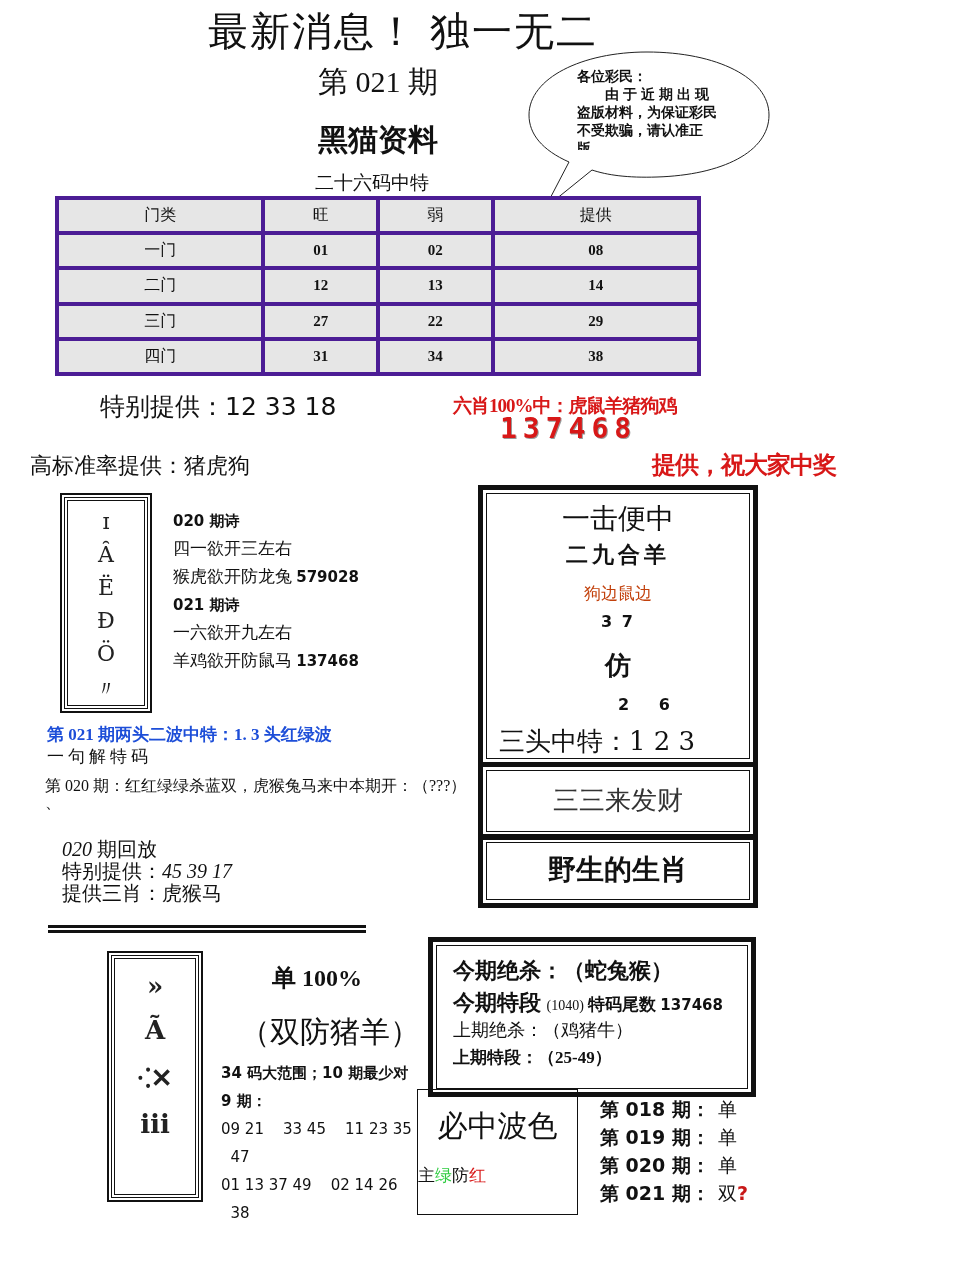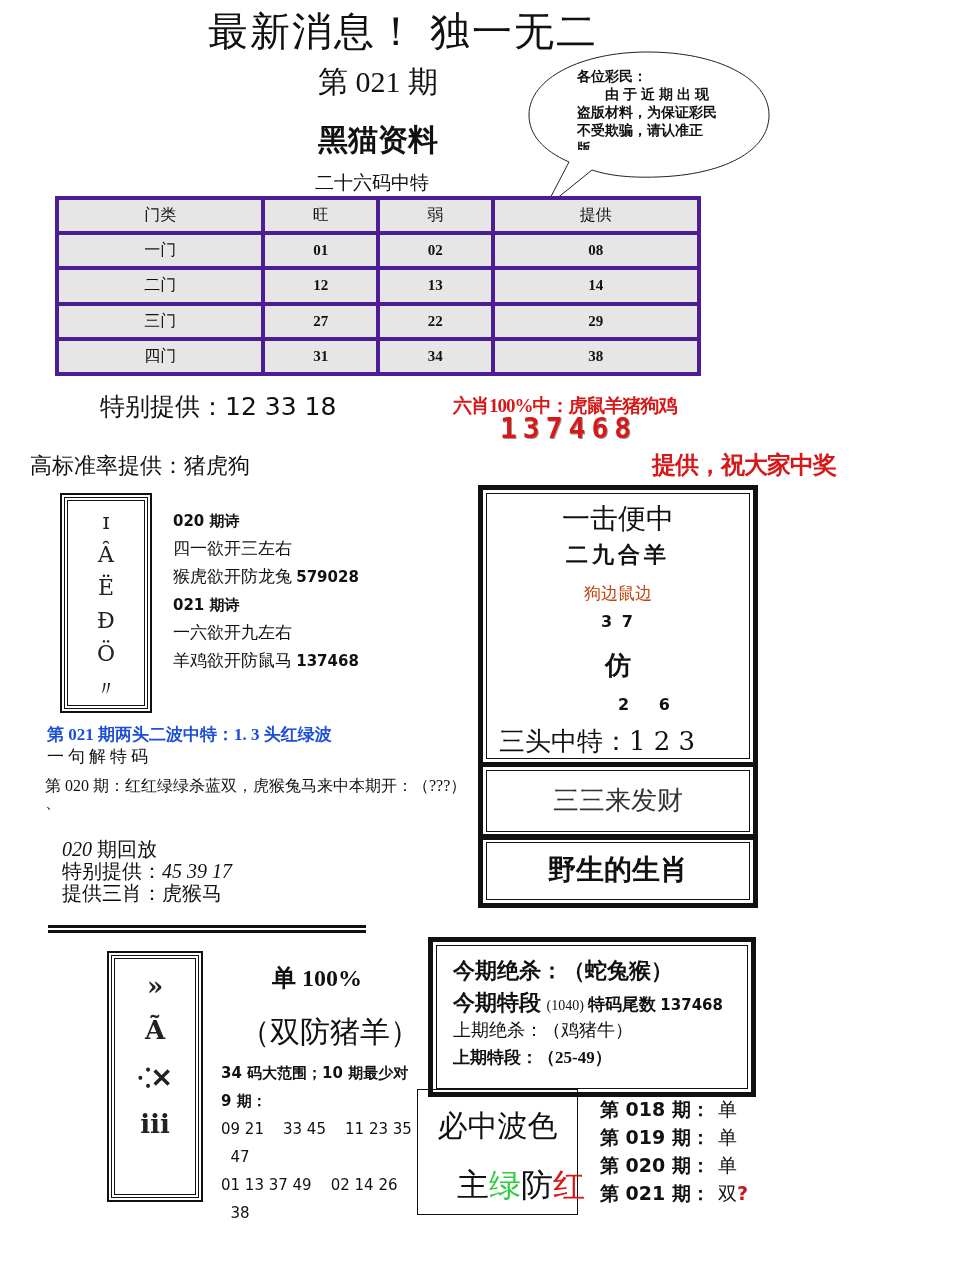--- a/index.html
+++ b/index.html
@@ -60,21 +60,21 @@
   .killbox .k2 small{font-size:14px;font-weight:normal;}
   .killbox .k2 span.n{font-family:"DejaVu Sans",sans-serif;font-size:15px;}
   .killbox .k3{position:absolute;left:20px;top:76px;font-size:18px;}
   .killbox .k4{position:absolute;left:20px;top:104px;font-size:17px;font-weight:bold;}
   .dan{left:272px;top:962px;font-size:24px;font-weight:bold;}
   .shuang{left:240px;top:1012px;font-size:30px;}
   .range{left:221px;top:1059px;font-size:15px;font-weight:bold;line-height:28px;white-space:nowrap;font-family:"DejaVu Sans",sans-serif;}
   .range .nums{font-weight:normal;}
   .wavebox{left:417px;top:1089px;width:159px;height:124px;border:1px solid #111;}
   .wavebox .w1{position:absolute;left:0;width:100%;top:16px;text-align:center;font-size:30px;}
-  .wavebox .w2{position:absolute;left:8px;width:100%;top:74px;text-align:right;font-size:32px;}
+  .wavebox .w2{position:absolute;left:0;width:100%;top:74px;text-align:left;font-size:17px;}
   .periods{left:600px;top:1095px;font-size:19px;line-height:28px;font-weight:bold;white-space:nowrap;}
   .periods .v{font-weight:normal;margin-left:8px;}
   .q{color:#c81818;font-weight:bold;}
 </style>
 </head>
 <body>
 
 <div class="abs title serif">最新消息！ 独一无二</div>
 <div class="abs issue serif">第 021 期</div>
 <div class="abs subtitle serif">黑猫资料</div>

